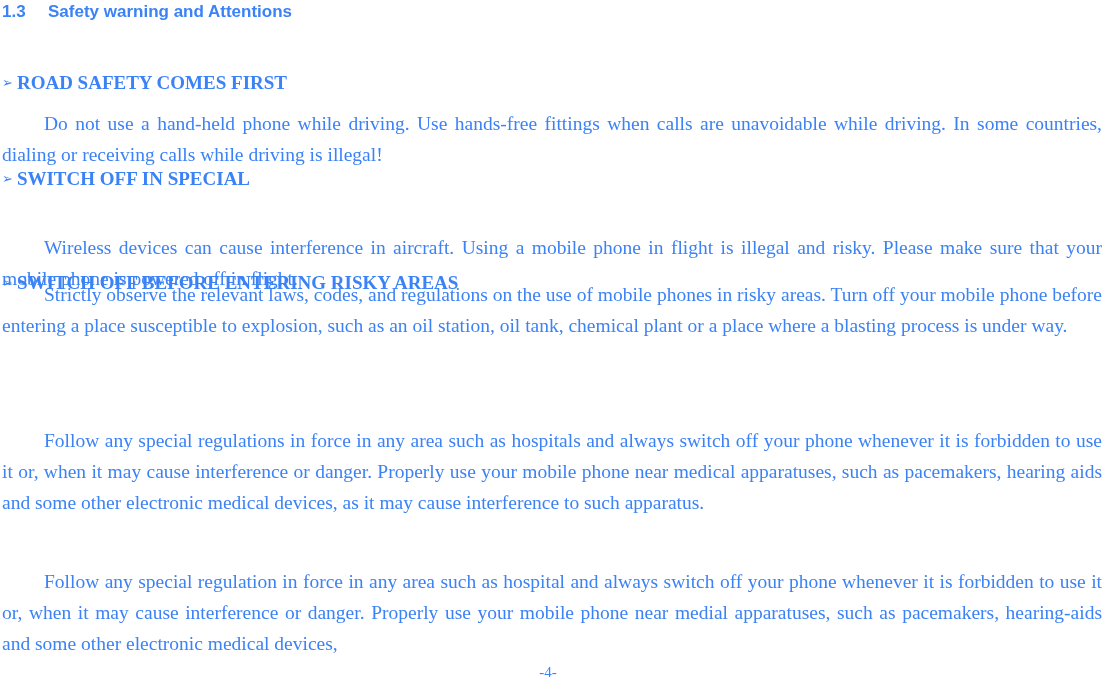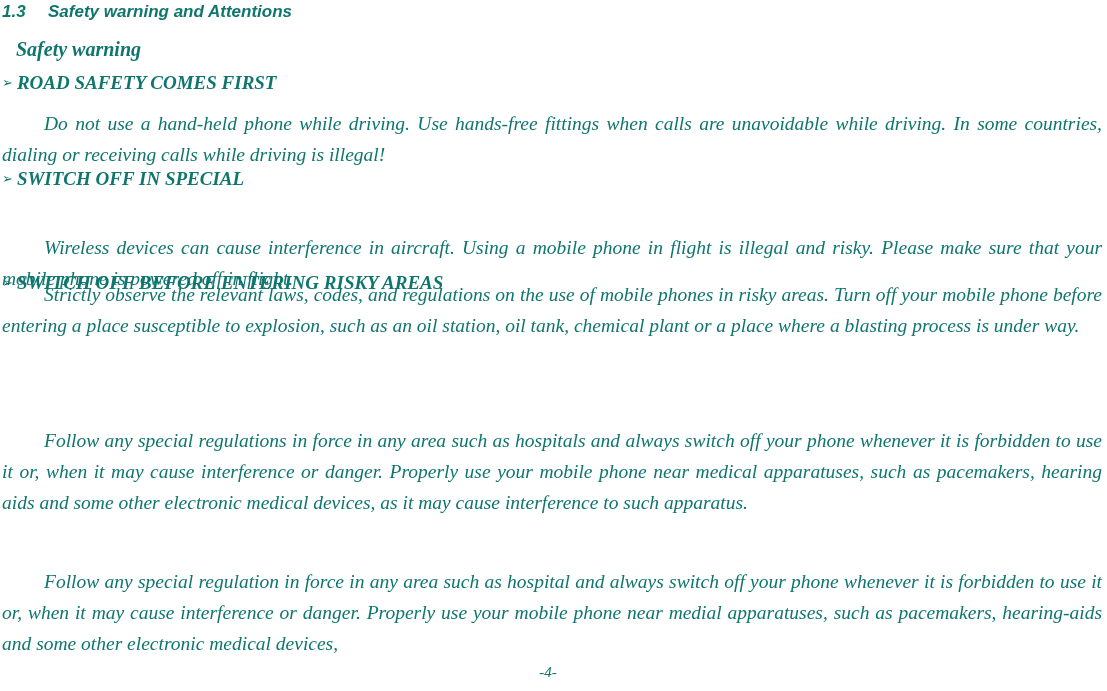--- a/index.html
+++ b/index.html
@@ -8,22 +8,21 @@
     background: #ffffff;
   }
 
   .page {
     position: relative;
     width: 1107px;
     height: 691px;
     background: #ffffff;
     overflow: hidden;
     font-family: "Liberation Serif", "DejaVu Serif", serif;
-    color: #0f766e;
-    font-style: italic;
+    color: #3b82f6;
   }
 
   
   .section-heading {
     position: absolute;
     left: 2px;
     top: 0px;
     width: 1100px;
     font-family: "Liberation Sans", "DejaVu Sans", sans-serif;
     font-weight: bold;
@@ -98,21 +97,20 @@
 </style>
 </head>
 <body>
 
 <div class="page">
 
   <div class="section-heading">
     <span class="num">1.3</span><span>Safety warning and Attentions</span>
   </div>
 
-  <div class="sub-heading">Safety warning</div>
 
   <div class="bullet-head" style="top:70px;">
     <span class="arrow">➢</span><span>ROAD SAFETY COMES FIRST</span>
   </div>
   <div class="para" style="top:108px;">Do not use a hand-held phone while driving. Use hands-free fittings when calls are unavoidable while driving. In some countries, dialing or receiving calls while driving is illegal!</div>
 
   <div class="bullet-head" style="top:166px;">
     <span class="arrow">➢</span><span>SWITCH OFF IN SPECIAL</span>
   </div>
   <div class="para" style="top:197px;margin-top:35px;">Wireless devices can cause interference in aircraft. Using a mobile phone in flight is illegal and risky. Please make sure that your mobile phone is powered off in flight.</div>

